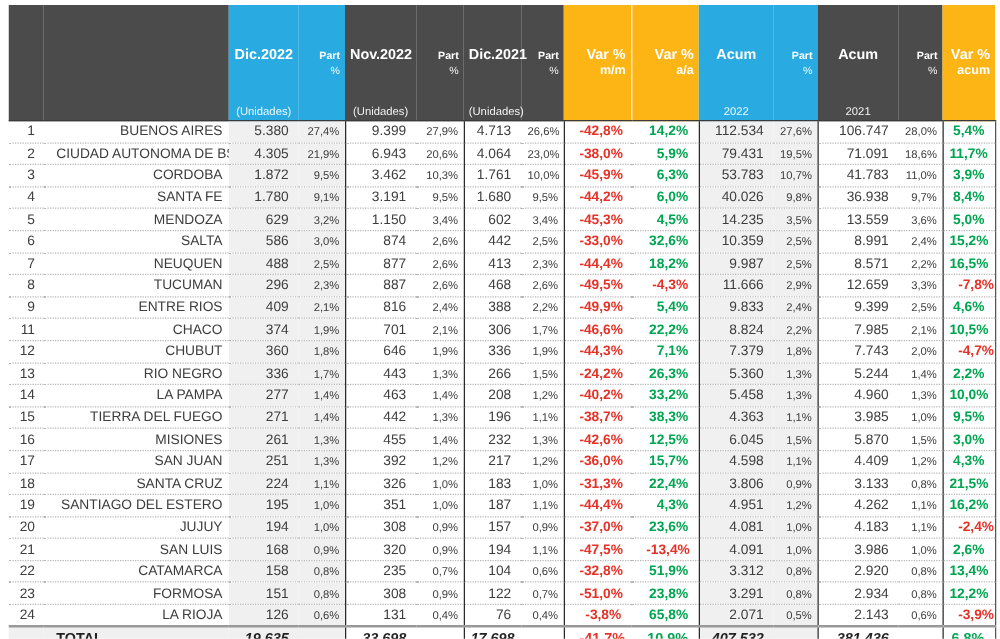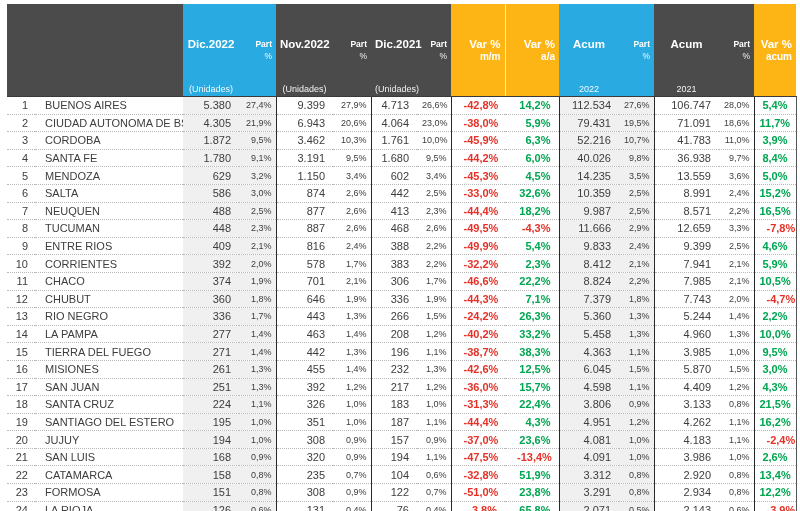--- a/index.html
+++ b/index.html
@@ -36,21 +36,21 @@
   th.h-var .hd-main,th.h-var .hd-sub{text-align:right;font-weight:bold;}
   th.h-var .hd-sub{font-size:10px;font-weight:bold;opacity:1;}
   th.wgap{border-right:1px solid rgba(255,255,255,.75);}
 
   
   tbody td{
     height:17.6px;padding:0 5px;font-size:11px;white-space:nowrap;overflow:hidden;
     border-bottom:1px dotted #b8b8b8;color:var(--text);
   }
   td.col-num{text-align:right;padding-right:7px;width:28px;}
-  td.col-name{text-align:left;padding-left:10px;}
+  td.col-name{text-align:right;padding-left:10px;}
   td.val{text-align:right;padding-right:8px;}
   td.part{text-align:right;font-size:9px;padding-right:4px;}
   td.var{text-align:right;font-weight:bold;padding-right:8px;}
   .shaded{background:var(--shade);}
   .bdr{border-right:1px solid #2a2a2a;}
   .bdr-end{border-right:1px solid #555;}
   .neg{color:var(--negative);padding-left:12px;}
   .pos{color:var(--positive);}
 
   
@@ -188,21 +188,21 @@
           <td class="col-num">3</td>
           <td class="col-name">CORDOBA</td>
           <td class="val shaded">1.872</td>
           <td class="part shaded bdr">9,5%</td>
           <td class="val">3.462</td>
           <td class="part bdr">10,3%</td>
           <td class="val">1.761</td>
           <td class="part bdr">10,0%</td>
           <td class="var neg">-45,9%</td>
           <td class="var bdr pos">6,3%</td>
-          <td class="val shaded">52.216</td>
+          <td class="val shaded">53.783</td>
           <td class="part shaded bdr">10,7%</td>
           <td class="val">41.783</td>
           <td class="part bdr">11,0%</td>
           <td class="var bdr-end pos">3,9%</td>
         </tr>
         <tr>
           <td class="col-num">4</td>
           <td class="col-name">SANTA FE</td>
           <td class="val shaded">1.780</td>
           <td class="part shaded bdr">9,1%</td>
@@ -265,21 +265,21 @@
           <td class="var bdr pos">18,2%</td>
           <td class="val shaded">9.987</td>
           <td class="part shaded bdr">2,5%</td>
           <td class="val">8.571</td>
           <td class="part bdr">2,2%</td>
           <td class="var bdr-end pos">16,5%</td>
         </tr>
         <tr>
           <td class="col-num">8</td>
           <td class="col-name">TUCUMAN</td>
-          <td class="val shaded">448</td>
+          <td class="val shaded">296</td>
           <td class="part shaded bdr">2,3%</td>
           <td class="val">887</td>
           <td class="part bdr">2,6%</td>
           <td class="val">468</td>
           <td class="part bdr">2,6%</td>
           <td class="var neg">-49,5%</td>
           <td class="var bdr neg">-4,3%</td>
           <td class="val shaded">11.666</td>
           <td class="part shaded bdr">2,9%</td>
           <td class="val">12.659</td>
@@ -295,37 +295,20 @@
           <td class="part bdr">2,4%</td>
           <td class="val">388</td>
           <td class="part bdr">2,2%</td>
           <td class="var neg">-49,9%</td>
           <td class="var bdr pos">5,4%</td>
           <td class="val shaded">9.833</td>
           <td class="part shaded bdr">2,4%</td>
           <td class="val">9.399</td>
           <td class="part bdr">2,5%</td>
           <td class="var bdr-end pos">4,6%</td>
-        </tr>
-        <tr>
-          <td class="col-num">10</td>
-          <td class="col-name">CORRIENTES</td>
-          <td class="val shaded">392</td>
-          <td class="part shaded bdr">2,0%</td>
-          <td class="val">578</td>
-          <td class="part bdr">1,7%</td>
-          <td class="val">383</td>
-          <td class="part bdr">2,2%</td>
-          <td class="var neg">-32,2%</td>
-          <td class="var bdr pos">2,3%</td>
-          <td class="val shaded">8.412</td>
-          <td class="part shaded bdr">2,1%</td>
-          <td class="val">7.941</td>
-          <td class="part bdr">2,1%</td>
-          <td class="var bdr-end pos">5,9%</td>
         </tr>
         <tr>
           <td class="col-num">11</td>
           <td class="col-name">CHACO</td>
           <td class="val shaded">374</td>
           <td class="part shaded bdr">1,9%</td>
           <td class="val">701</td>
           <td class="part bdr">2,1%</td>
           <td class="val">306</td>
           <td class="part bdr">1,7%</td>

